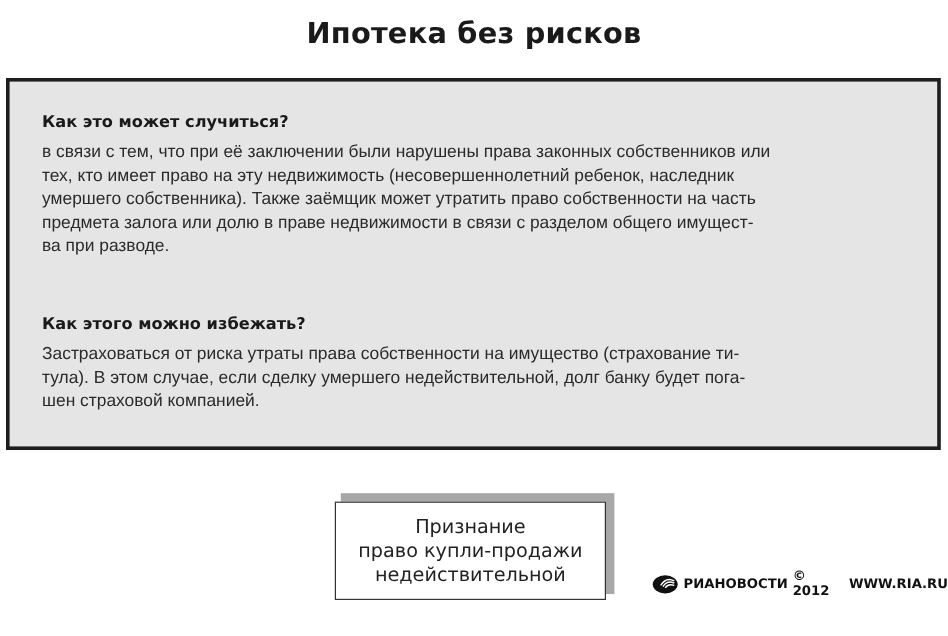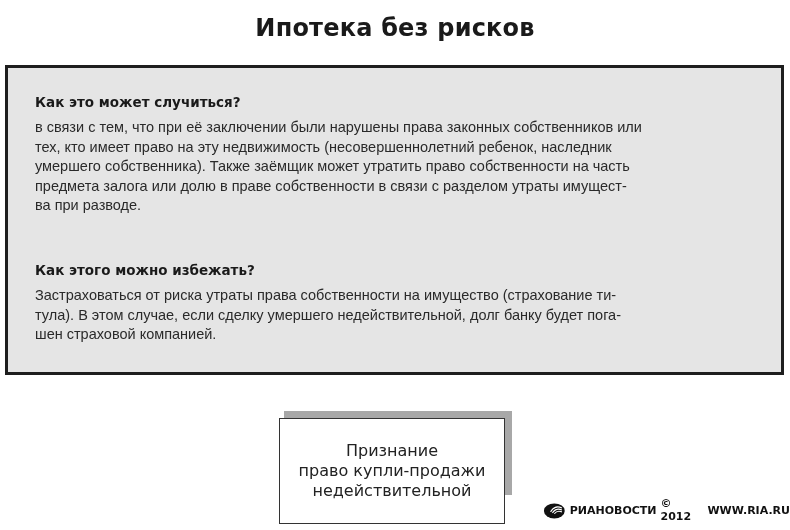--- a/index.html
+++ b/index.html
@@ -23,46 +23,46 @@
     .para {
       font-size: 14.5px; line-height: 19.5px; color: #2a2a2a; margin: 0;
       text-align: justify; font-family: "Liberation Sans", sans-serif;
     }
     .callout-wrap { position: absolute; left: 279px; top: 411px; width: 233px; height: 91px; }
     .callout-shadow {
       position: absolute; left: 5px; top: 0; width: 228px; height: 84px;
       background: #a8a8a8;
     }
     .callout {
-      position: absolute; left: 0; top: 7px; width: 226px; height: 106px;
+      position: absolute; left: 0; top: 7px; width: 226px; height: 82px;
       background: #ffffff; border: 1px solid #333; box-sizing: border-box;
       display: flex; flex-direction: column; align-items: center; justify-content: center;
       font-size: 16px; line-height: 20px; color: #222; text-align: center;
     }
     .footer {
-      position: absolute; left: 543px; top: 500px; height: 20px;
+      position: absolute; left: 543px; top: 476px; height: 20px;
       display: flex; align-items: center; gap: 4px;
       font-family: "DejaVu Sans", sans-serif; font-weight: bold; font-size: 11px; color: #111;
     }
     .logo { width: 24px; height: 20px; }
   </style>
 </head>
 <body>
 
 <div class="title">Ипотека без рисков</div>
 
 <div class="info-box">
   <div class="section" style="top:26px;">
     <p class="heading">Как это может случиться?</p>
     <div style="height:8px"></div>
     <p class="para">
       <span style="display:block">в связи с тем, что при её заключении были нарушены права законных собственников или</span>
       <span style="display:block">тех, кто имеет право на эту недвижимость (несовершеннолетний ребенок, наследник</span>
       <span style="display:block">умершего собственника). Также заёмщик может утратить право собственности на часть</span>
-      <span style="display:block">предмета залога или долю в праве собственности в связи с разделом утраты имущест-</span>
+      <span style="display:block">предмета залога или долю в праве недвижимости в связи с разделом общего имущест-</span>
       <span style="display:block">ва при разводе.</span>
     </p>
   </div>
   <div class="section" style="top:194px;">
     <p class="heading">Как этого можно избежать?</p>
     <div style="height:8px"></div>
     <p class="para">
       <span style="display:block">Застраховаться от риска утраты права собственности на имущество (страхование ти-</span>
       <span style="display:block">тула). В этом случае, если сделку умершего недействительной, долг банку будет пога-</span>
       <span style="display:block">шен страховой компанией.</span>

